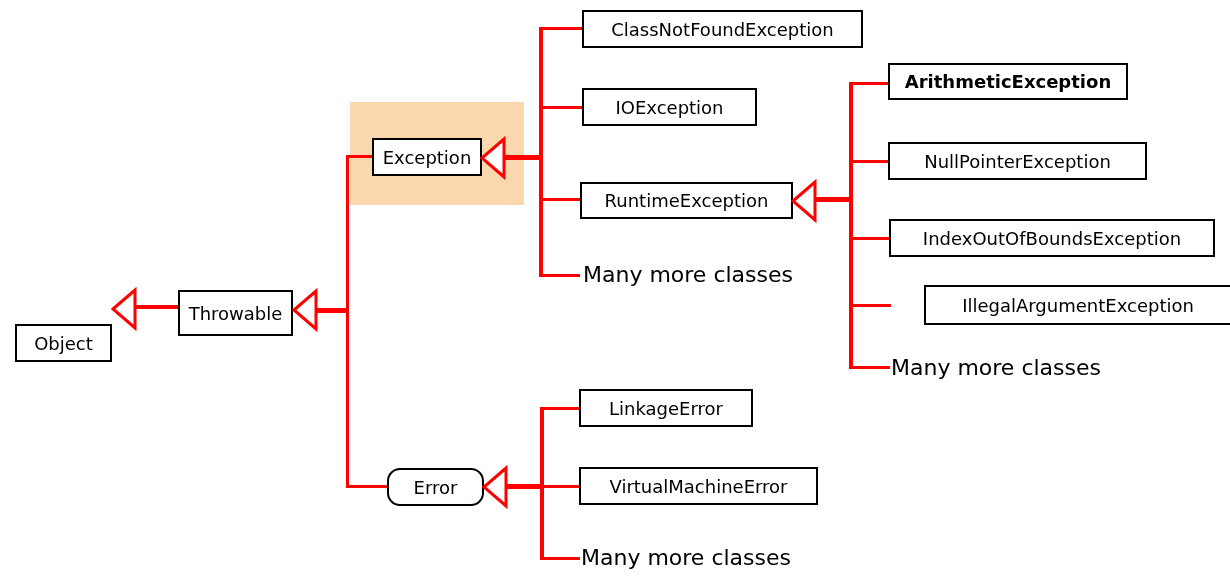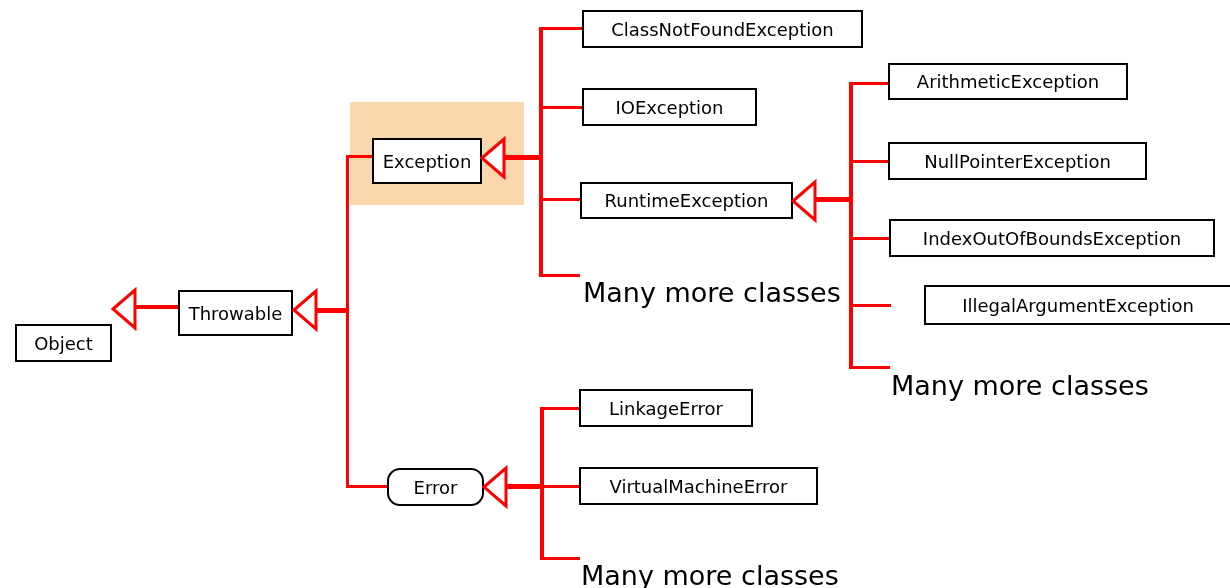--- a/index.html
+++ b/index.html
@@ -36,26 +36,25 @@
     border:2px solid var(--box-border);
     display:flex;
     align-items:center;
     justify-content:center;
     font-size:18px;
     white-space:nowrap;
     z-index:2;
   }
   .plain-label{
     position:absolute;
-    font-size:27px;
+    font-size:22px;
     white-space:nowrap;
     display:flex;
     align-items:center;
     z-index:2;
-    margin-top:18px;
   }
   .arrow{
     position:absolute;
     z-index:3;
   }
   .arrow polygon{
     fill:#ffffff;
     stroke:var(--line);
     stroke-width:3;
     stroke-linejoin:miter;
@@ -107,31 +106,31 @@
       <polygon points="2,22 24,3 24,41"></polygon>
     </svg>
   <svg class="arrow" style="left:482px;top:465px;" width="26" height="44" viewBox="0 0 26 44">
       <polygon points="2,22 24,3 24,41"></polygon>
     </svg>
 
   <div class="class-box" style="left:15px;top:290px;width:97px;height:38px;margin-top:34px;">Object</div>
 
   <div class="class-box" style="left:178px;top:290px;width:115px;height:46px;">Throwable</div>
 
-  <div class="class-box" style="left:372px;top:138px;width:110px;height:46px;">Exception</div>
+  <div class="class-box" style="left:372px;top:138px;width:110px;height:38px;">Exception</div>
 
   <div class="class-box" style="left:387px;top:468px;width:97px;height:38px;border-radius:13px;">Error</div>
 
   <div class="class-box" style="left:582px;top:10px;width:281px;height:38px;">ClassNotFoundException</div>
 
   <div class="class-box" style="left:582px;top:88px;width:175px;height:38px;">IOException</div>
 
   <div class="class-box" style="left:580px;top:182px;width:213px;height:37px;">RuntimeException</div>
 
-  <div class="class-box" style="left:888px;top:63px;width:240px;height:37px;">ArithmeticException</div>
+  <div class="class-box" style="left:888px;top:63px;width:240px;height:37px;font-weight:bold;">ArithmeticException</div>
 
   <div class="class-box" style="left:888px;top:142px;width:259px;height:38px;text-align:right;">NullPointerException</div>
 
   <div class="class-box" style="left:889px;top:219px;width:326px;height:38px;text-align:center;">IndexOutOfBoundsException</div>
 
   <div class="class-box" style="left:924px;top:285px;width:308px;height:40px;">IllegalArgumentException</div>
 
   <div class="class-box" style="left:579px;top:389px;width:174px;height:38px;">LinkageError</div>
 
   <div class="class-box" style="left:579px;top:467px;width:239px;height:38px;">VirtualMachineError</div>

